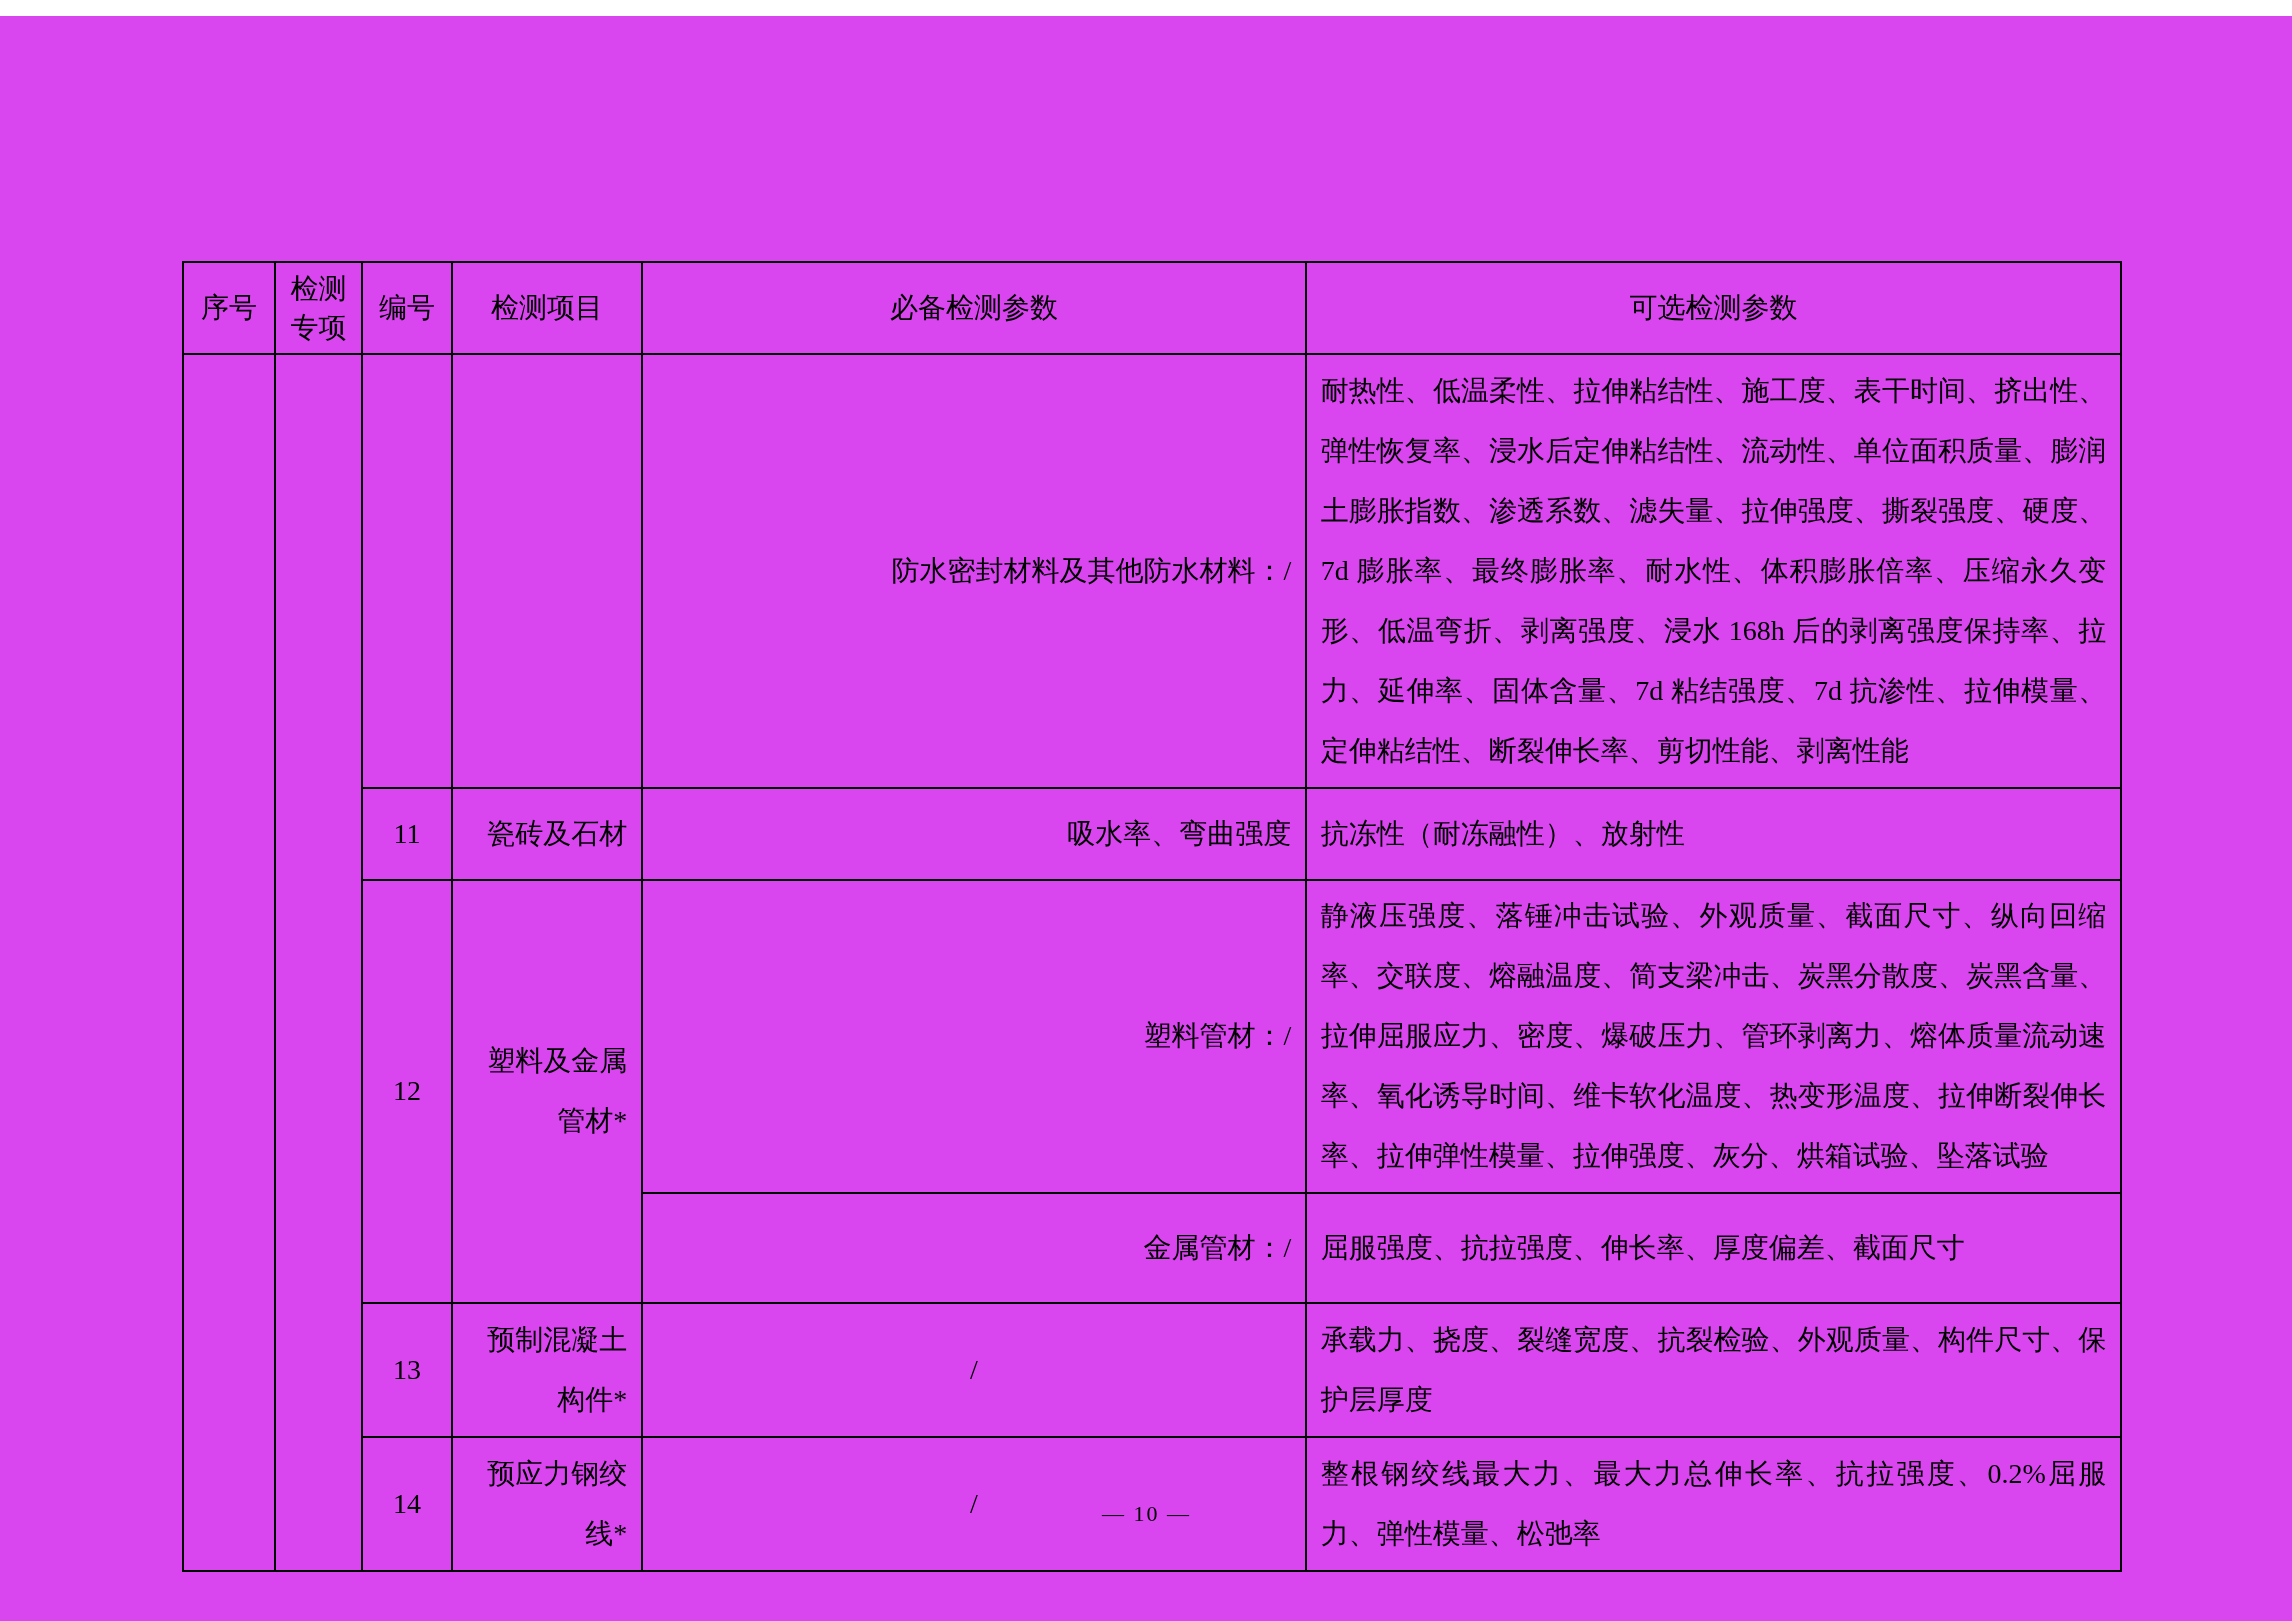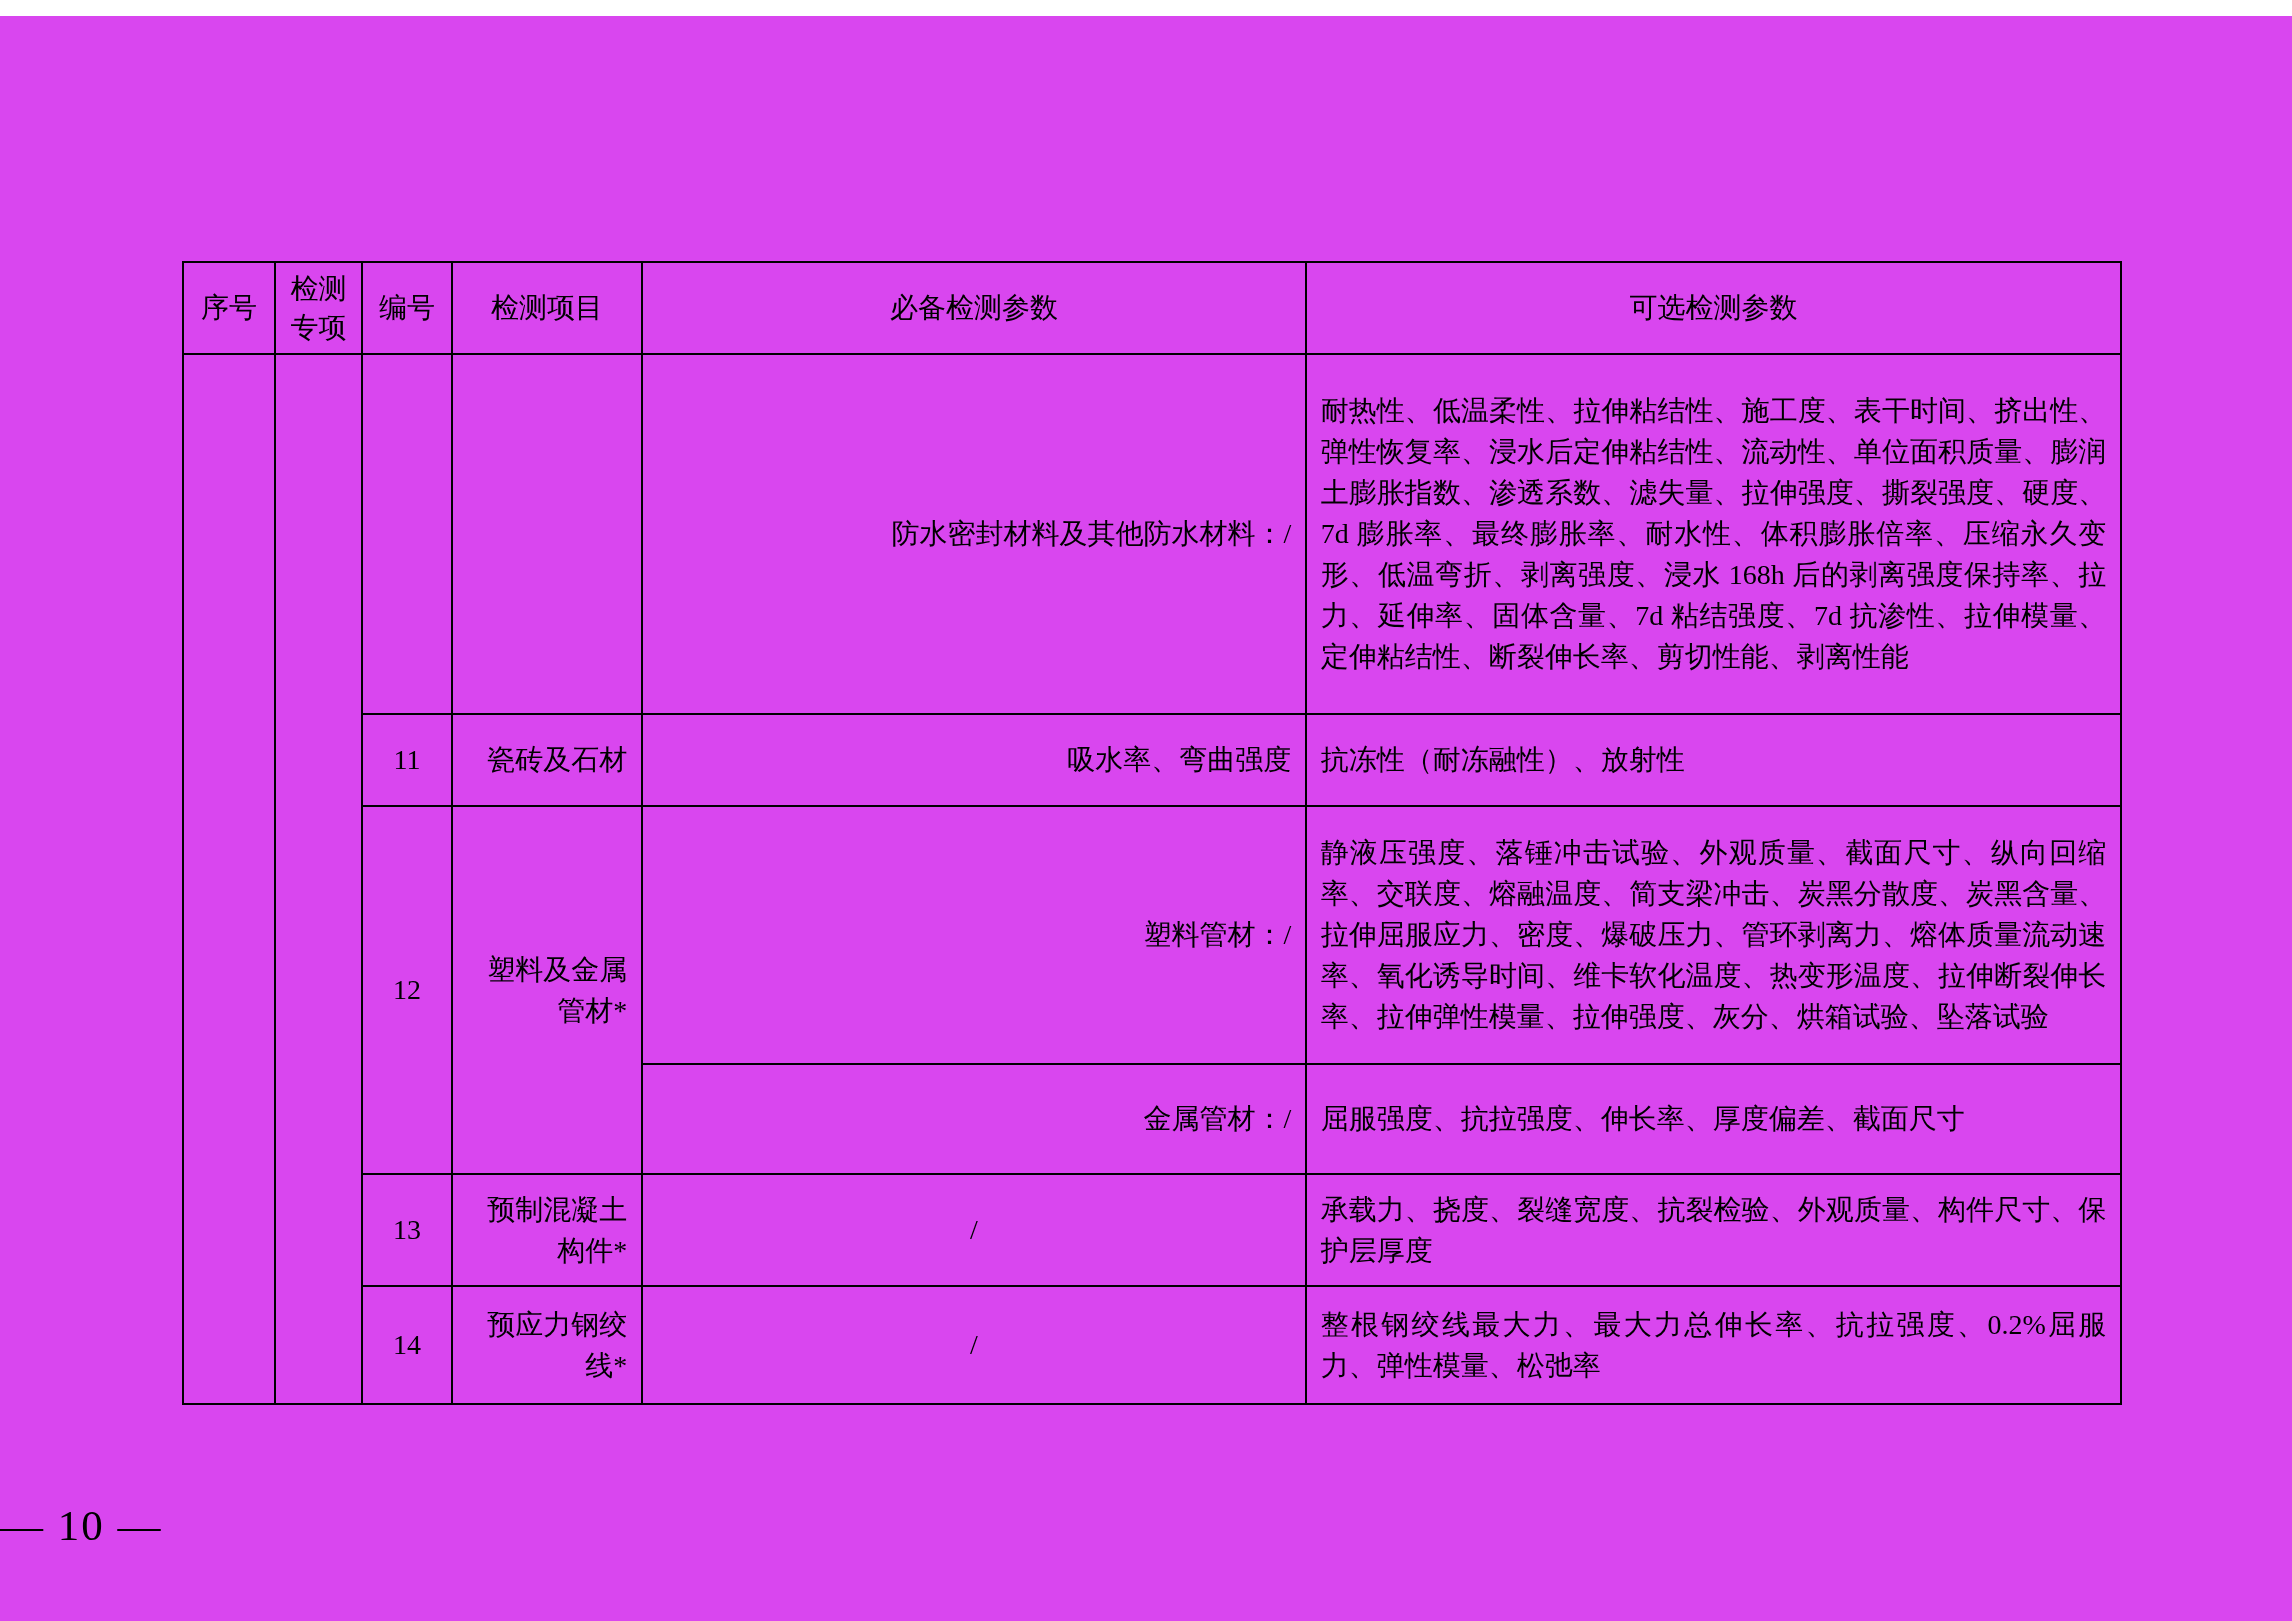--- a/index.html
+++ b/index.html
@@ -17,21 +17,21 @@
     left:182px;
     top:245px;
     width:1938px;
     border-collapse:collapse;
     table-layout:fixed;
   }
   .doc-table th,.doc-table td{
     border:2px solid #000000;
     font-weight:normal;
     font-size:28px;
-    line-height:41px;
+    line-height:60px;
     vertical-align:middle;
     padding:5.9px 13.7px;
     word-break:break-all;
     overflow-wrap:anywhere;
   }
   .doc-table th{
     text-align:center;
     line-height:39px;
     padding:5.9px 11.8px;
   }
@@ -44,21 +44,22 @@
   tr.h-r11{height:92px;}
   tr.h-r12a{height:258px;}
   tr.h-r12b{height:110px;}
   tr.h-r13{height:112px;}
   tr.h-r14{height:118px;}
   .footer{
     position:absolute;
     left:0;
     top:1485px;
     width:100%;
-    font-size:43px;
+    text-align:center;
+    font-size:22px;
     letter-spacing:2px;
   }
 </style>
 </head>
 <body>
 
 <div class="page">
 
   <table class="doc-table">
     <colgroup>

